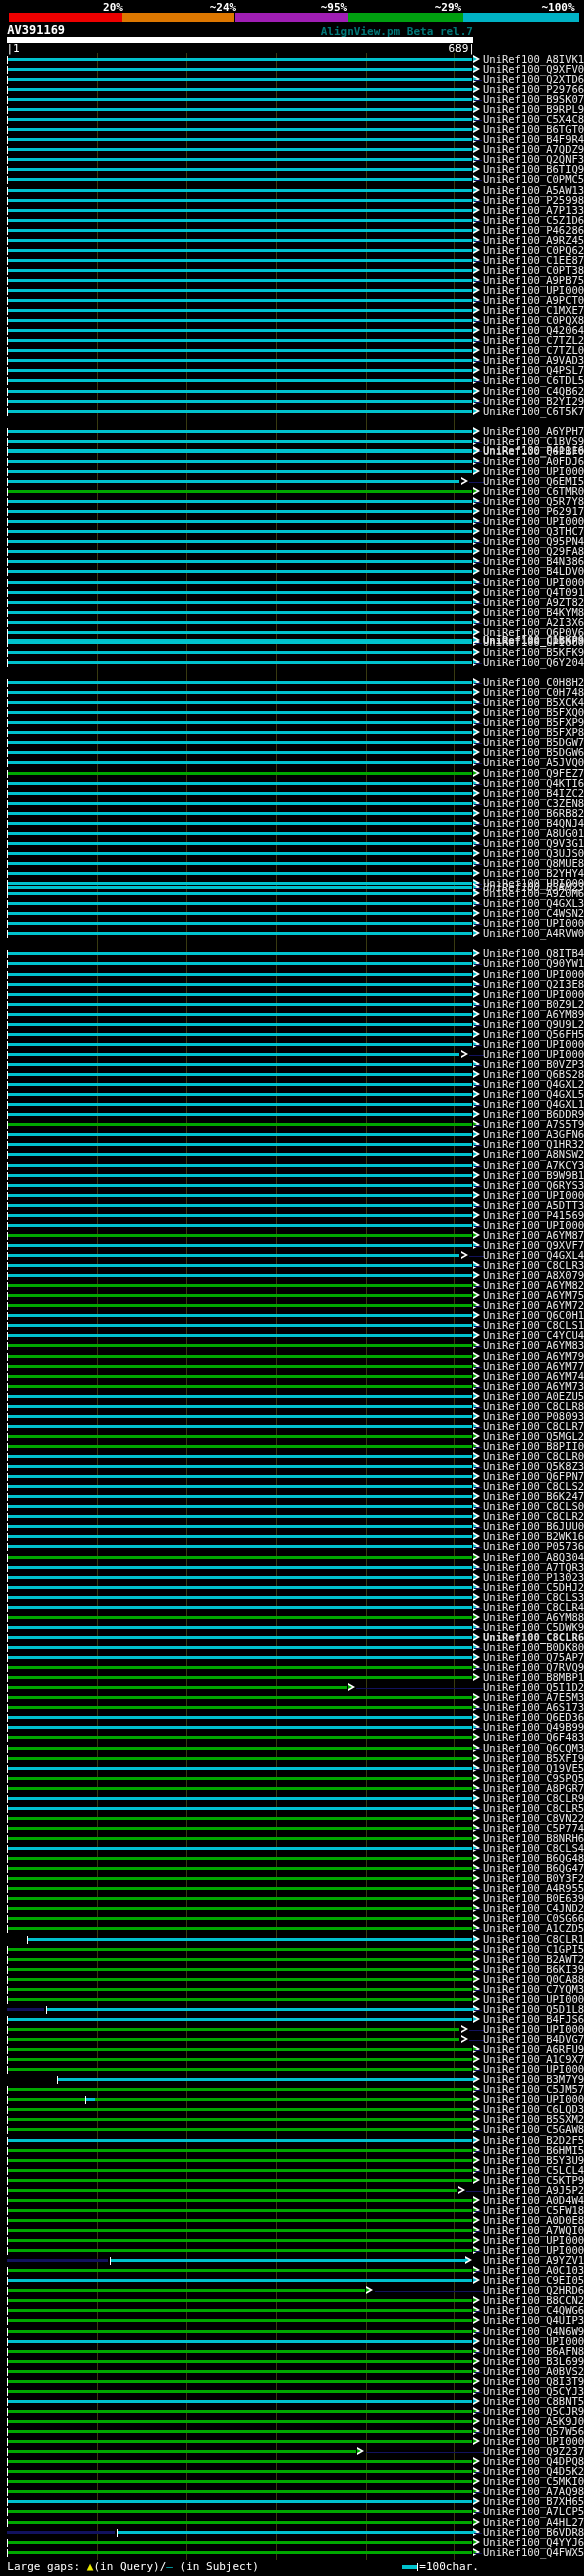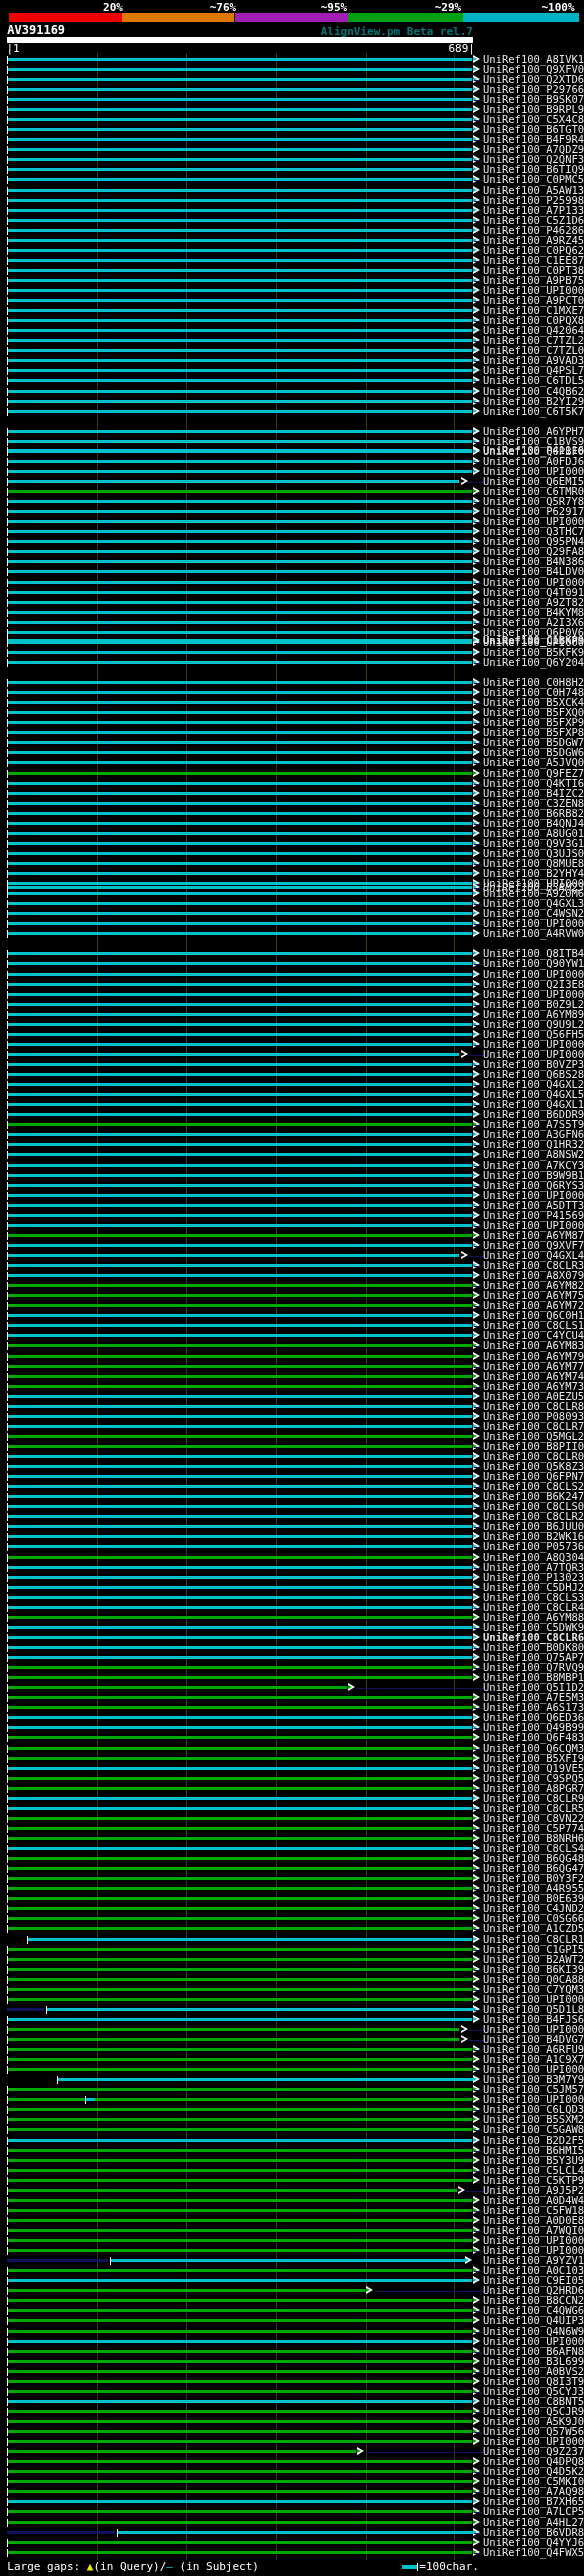--- a/index.html
+++ b/index.html
@@ -31,21 +31,21 @@
 <body>
 
 <div class="screen">
   <div id="color-key">
       <div class="key-seg" style="left: 9.1px; width: 113px; background: rgb(238, 0, 0);"></div>
       <div class="key-seg" style="left: 122px; width: 112px; background: rgb(221, 119, 0);"></div>
       <div class="key-seg" style="left: 235px; width: 113px; background: rgb(160, 30, 180);"></div>
       <div class="key-seg" style="left: 348px; width: 115px; background: rgb(0, 160, 16);"></div>
       <div class="key-seg" style="left: 463px; width: 116px; background: rgb(0, 178, 196);"></div>
       <div class="key-label" style="left: 113px;">20%</div>
-      <div class="key-label" style="left: 223px;">~76%</div>
+      <div class="key-label" style="left: 223px;">~24%</div>
       <div class="key-label" style="left: 334px;">~95%</div>
       <div class="key-label" style="left: 448px;">~29%</div>
       <div class="key-label" style="left: 558px;">~100%</div>
     </div>
   <div class="title">AV391169</div>
   <div class="watermark">AlignView.pm Beta rel.7</div>
   <div class="querybar"></div>
   <div class="scale-left">|1</div>
   <div class="scale-right">689|</div>
   <div id="grid">

